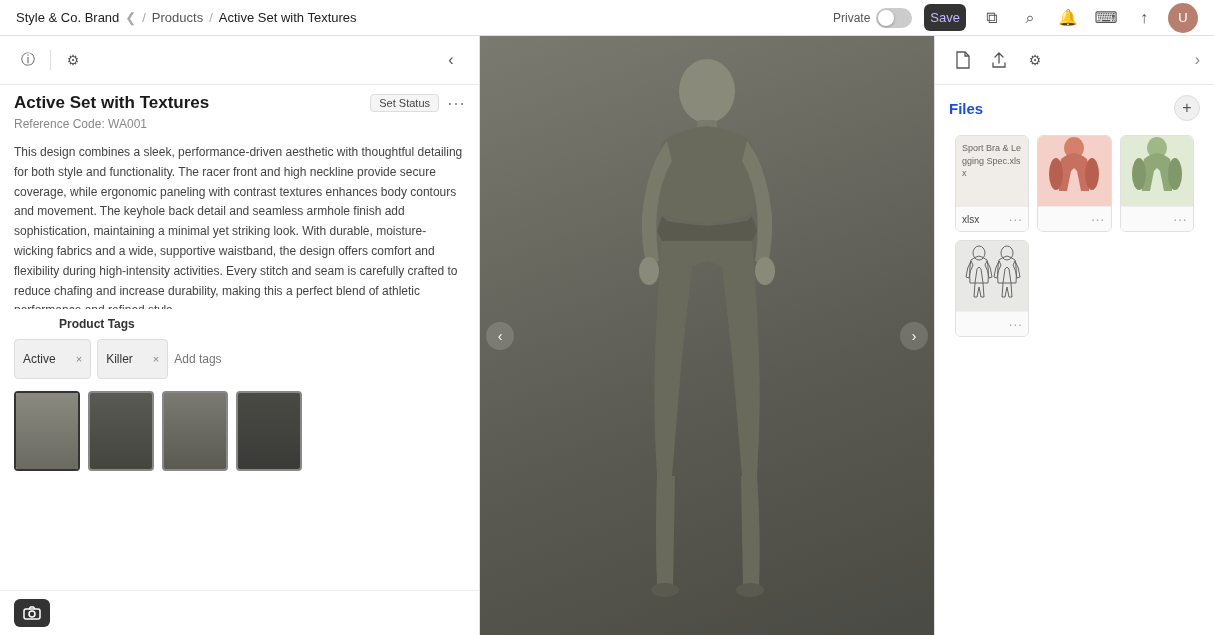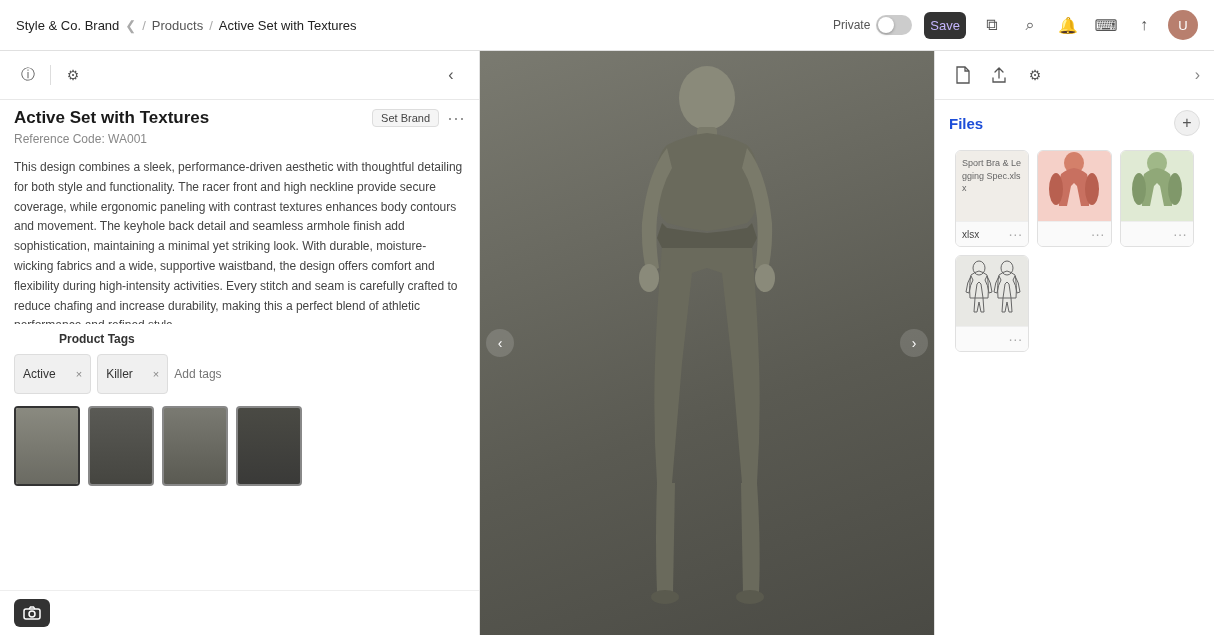--- a/index.html
+++ b/index.html
@@ -1,21 +1,21 @@
 <!DOCTYPE html>
 <html><head>
   <meta charset="utf-8">
   <style>
     * { box-sizing: border-box; margin: 0; padding: 0; }
     body { font-family: -apple-system, BlinkMacSystemFont, 'Segoe UI', sans-serif; background: #f0f0f0; width: 1214px; height: 635px; overflow: hidden; display: flex; flex-direction: column; }
 
     
     .top-nav {
       display: flex; align-items: center; background: #ffffff; border-bottom: 1px solid #e0e0e0;
-      padding: 0 16px; height: 51px; flex-shrink: 0; justify-content: space-between;
+      padding: 0 16px; height: 36px; flex-shrink: 0; justify-content: space-between;
     }
     .nav-left { display: flex; align-items: center; gap: 6px; font-size: 13px; color: #555; }
     .nav-left .brand { font-weight: 500; color: #222; }
     .nav-left .sep { color: #aaa; }
     .nav-left .products { color: #555; }
     .nav-left .active-label { color: #222; font-weight: 500; }
     .nav-right { display: flex; align-items: center; gap: 12px; }
     .private-toggle { display: flex; align-items: center; gap: 6px; font-size: 12px; color: #555; }
     .toggle-track { width: 36px; height: 20px; background: #ccc; border-radius: 10px; position: relative; cursor: pointer; }
     .toggle-knob { width: 16px; height: 16px; background: #fff; border-radius: 50%; position: absolute; top: 2px; left: 2px; box-shadow: 0 1px 3px rgba(0,0,0,.3); }
@@ -131,21 +131,21 @@
       </div>
       <div style="flex:1"></div>
       <div class="panel-icon-btn">
         <span style="font-size:16px;color:#555;">‹</span>
       </div>
     </div>
 
     <div class="left-panel-title-row">
       <span class="product-title">Active Set with Textures</span>
       <div style="display:flex;align-items:center;gap:8px;">
-        <span class="status-badge">Set Brand</span>
+        <span class="status-badge">Set Status</span>
         <span class="more-btn">···</span>
       </div>
     </div>
 
     <div class="ref-code">
       <span>Reference Code:</span>
       <span>WA001</span>
     </div>
 
     <div class="desc-wrap">

